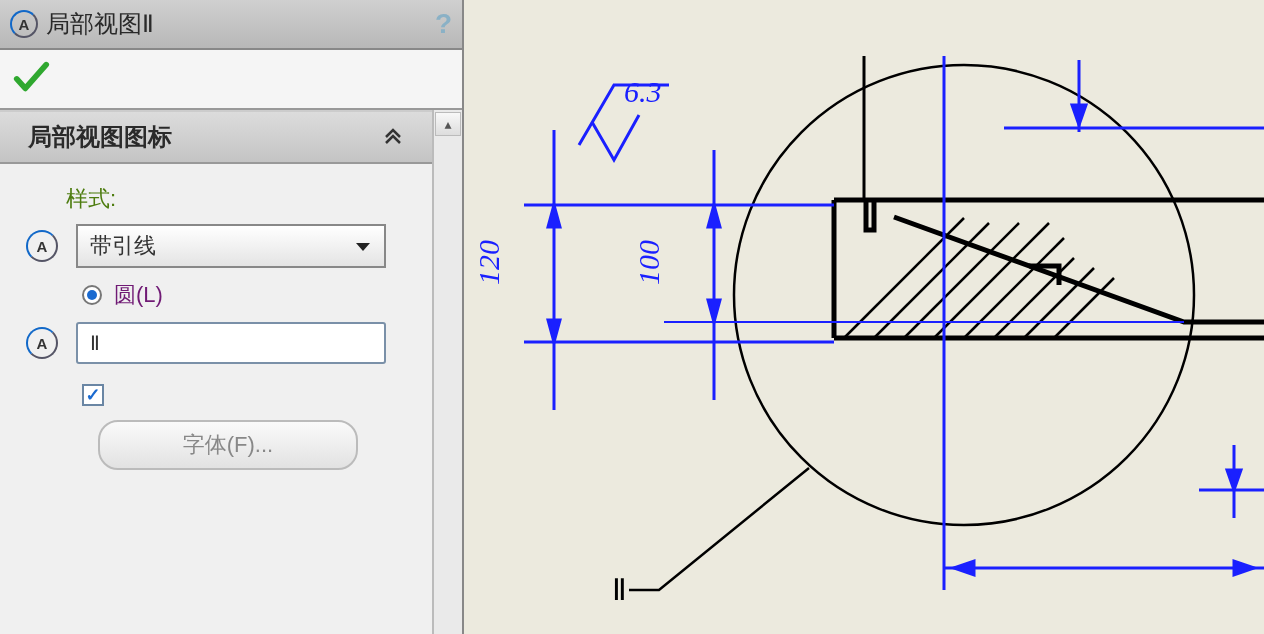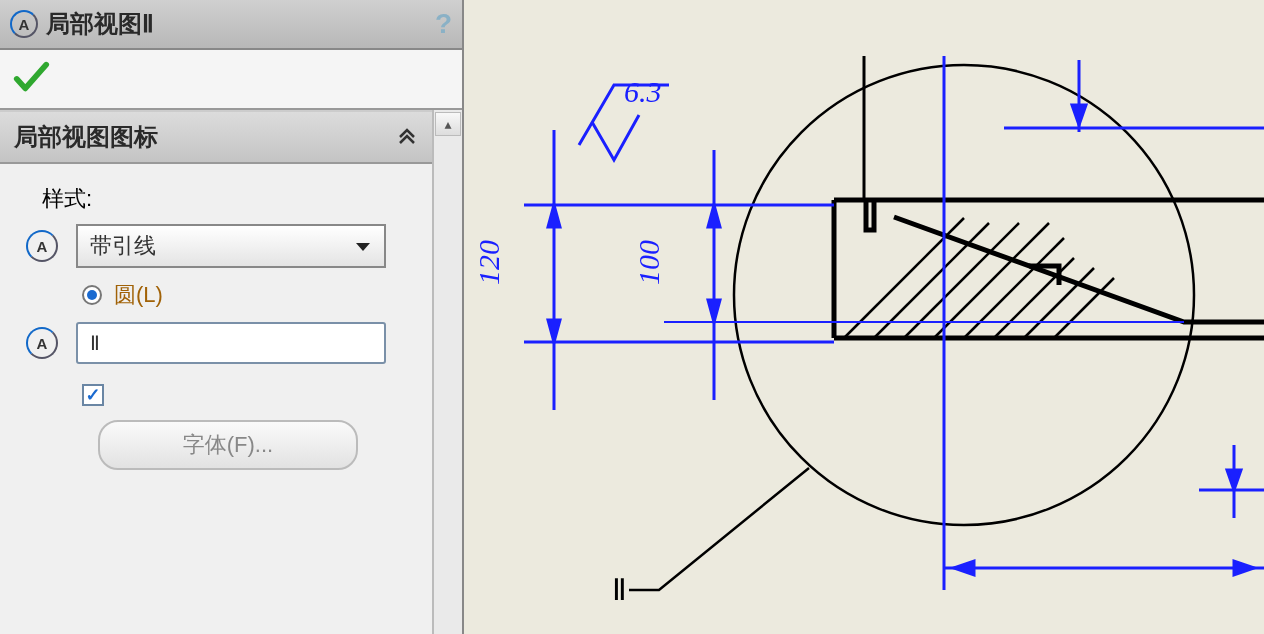--- a/index.html
+++ b/index.html
@@ -1,38 +1,38 @@
 <!DOCTYPE html>
 <html><head>
   <meta charset="utf-8">
   <style>
     *{box-sizing:border-box;margin:0;padding:0;font-family:"Microsoft YaHei",SimSun,Arial,sans-serif}
     body{width:1264px;height:634px;display:flex;overflow:hidden}
     
     .panel{width:464px;height:634px;background:#e8e8e8;display:flex;flex-direction:column;border-right:2px solid #888}
     .title-bar{height:50px;background:linear-gradient(#d0d0d0,#b8b8b8);display:flex;align-items:center;padding:0 10px;border-bottom:2px solid #888}
     .title-bar .det-icon{width:28px;height:28px;border:2px solid #556;border-top-color:#1168c8;border-left-color:#1168c8;border-radius:50%;display:flex;align-items:center;justify-content:center;font-size:15px;font-weight:bold;color:#333;margin-right:8px}
-    .title-bar .title{font-size:24px;font-weight:bold;color:#2a2a2a;flex:1}
+    .title-bar .title{font-size:24px;font-weight:normal;color:#2a2a2a;flex:1}
     .title-bar .help{font-size:28px;font-weight:bold;color:#8ab1c6}
     .confirm-bar{height:60px;display:flex;align-items:center;padding:0 12px;background:#f5f5f5;border-bottom:2px solid #999}
     .confirm-bar svg{width:38px;height:38px}
     .scrollwrap{flex:1;display:flex}
     .content{flex:1;background:#f0f0f0;border-top:2px solid #ccc}
     .scrollbar{width:30px;background:#eaeaea;border-left:2px solid #bbb;display:flex;flex-direction:column;align-items:center}
     .scrollbar .arrow{width:26px;height:24px;display:flex;align-items:center;justify-content:center;color:#555;font-size:14px;border:1px solid #bbb;margin:2px 0;background:linear-gradient(#f8f8f8,#ddd)}
-    .section-head{height:52px;background:linear-gradient(#dcdcdc,#c4c4c4);display:flex;align-items:center;padding:0 14px;border-bottom:2px solid #999;font-size:24px;font-weight:bold;color:#2a2a2a}
+    .section-head{height:52px;background:linear-gradient(#dcdcdc,#c4c4c4);display:flex;align-items:center;padding:0 28px;border-bottom:2px solid #999;font-size:24px;font-weight:bold;color:#2a2a2a}
     .section-head .collapse{margin-left:auto;font-size:22px;color:#333}
     .body{padding:14px 18px 22px 18px}
-    .lbl{font-size:22px;color:#000000;margin:6px 0 10px 24px}
+    .lbl{font-size:22px;color:#4d7c0f;margin:6px 0 10px 48px}
     .row{display:flex;align-items:center;margin:10px 0}
     .row .mini-icon{width:32px;height:32px;border:2px solid #556;border-top-color:#1168c8;border-left-color:#1168c8;border-radius:50%;display:flex;align-items:center;justify-content:center;font-size:15px;font-weight:bold;color:#333;margin-right:18px;margin-left:8px}
     .dd{flex:1;height:44px;border:2px solid #888;border-radius:0;background:linear-gradient(#fff,#e4e4e4);display:flex;align-items:center;padding:0 12px;font-size:22px;color:#333;max-width:310px}
     .dd .caret{margin-left:auto}
     .radio-group{margin-left:64px}
-    .radio-item{display:flex;align-items:center;margin:12px 0;font-size:22px;color:#a16207}
+    .radio-item{display:flex;align-items:center;margin:12px 0;font-size:22px;color:#701a75}
     .radio-item.disabled{color:#a0a0a0}
     .radio{width:20px;height:20px;border:2px solid #777;border-radius:50%;margin-right:12px;display:flex;align-items:center;justify-content:center;background:#fff}
     .radio .dot{width:10px;height:10px;border-radius:50%;background:#1a6ad0}
     .txtbox{flex:1;height:42px;border:2px solid #7a90a8;border-radius:3px;background:#fff;padding:0 12px;font-size:20px;color:#333;max-width:310px;font-family:serif}
     .chk-row{display:flex;align-items:center;margin:20px 0 14px 64px;font-size:22px;color:#333}
     .chk{width:22px;height:22px;border:2px solid #6a86a4;background:#fff;margin-right:10px;display:flex;align-items:center;justify-content:center;color:#1a6ad0;font-weight:bold;font-size:18px}
     .btn{display:block;margin:8px 0 0 80px;width:260px;height:50px;border:2px solid #bbb;border-radius:20px;background:linear-gradient(#fafafa,#e2e2e2);color:#888;font-size:22px;text-align:center;line-height:46px}
     
     .canvas{flex:1;height:634px;background:#eceade;position:relative;overflow:hidden}
     .canvas svg{position:absolute;inset:0}

